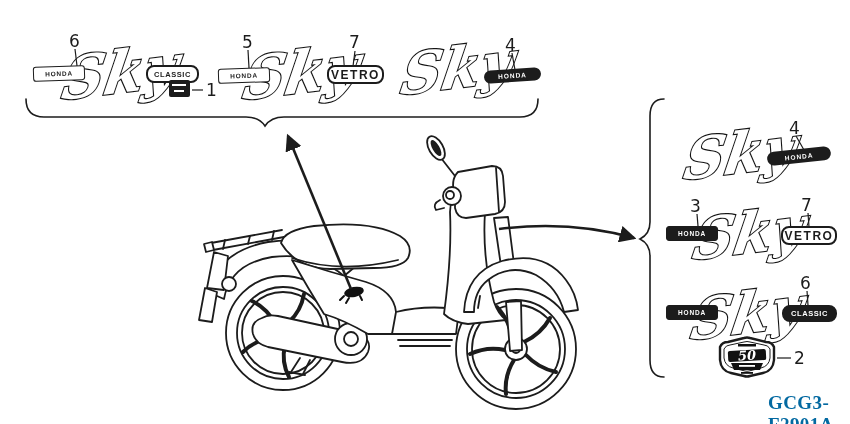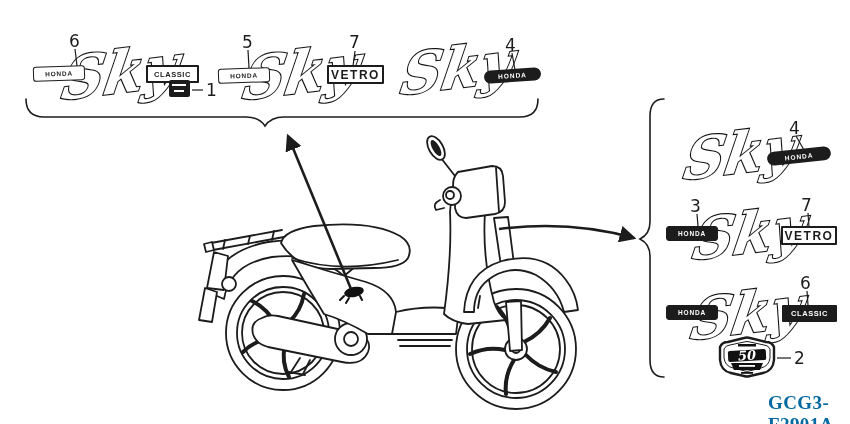--- a/index.html
+++ b/index.html
@@ -9,21 +9,21 @@
   .lbl{position:absolute;z-index:3;font-family:"DejaVu Sans",sans-serif;
        font-size:17px;color:#1c1c1c;line-height:1;}
   .bar{position:absolute;z-index:2;display:flex;align-items:center;justify-content:center;
        background:#fff;border:1.6px solid #1c1c1c;border-radius:3px;color:#1c1c1c;
        font-weight:bold;font-size:6.5px;letter-spacing:0.8px;white-space:nowrap;}
   .bar.dark{background:#1c1c1c;color:#fff;border-color:#1c1c1c;}
   .pill{position:absolute;z-index:2;display:flex;align-items:center;justify-content:center;
         background:#1c1c1c;color:#fff;border-radius:8px;font-weight:bold;font-size:6.5px;
         letter-spacing:1px;white-space:nowrap;}
   .box{position:absolute;z-index:2;display:flex;align-items:center;justify-content:center;
-       background:#fff;border:2.4px solid #1c1c1c;border-radius:1px;color:#1c1c1c;
+       background:#fff;border:2.4px solid #1c1c1c;border-radius:8px;color:#1c1c1c;
        font-weight:bold;white-space:nowrap;}
   .box.classic{font-size:7.5px;letter-spacing:0.6px;}
   .box.classic.dark{background:#1c1c1c;color:#fff;}
   .box.vetro{font-size:12px;letter-spacing:1.5px;}
   .sq{position:absolute;z-index:2;background:#1c1c1c;border-radius:2px;}
   .sq::before{content:"";position:absolute;left:3px;top:4px;width:14px;height:2px;background:#fff;}
   .sq::after{content:"";position:absolute;left:5px;top:10px;width:10px;height:2px;background:#fff;}
   .code{position:absolute;z-index:3;font-weight:bold;font-size:19px;letter-spacing:0.4px;
         color:#0369a1;font-family:Liberation Serif, serif;}
   .sky{font-family:"DejaVu Serif",serif;font-style:italic;font-weight:bold;

